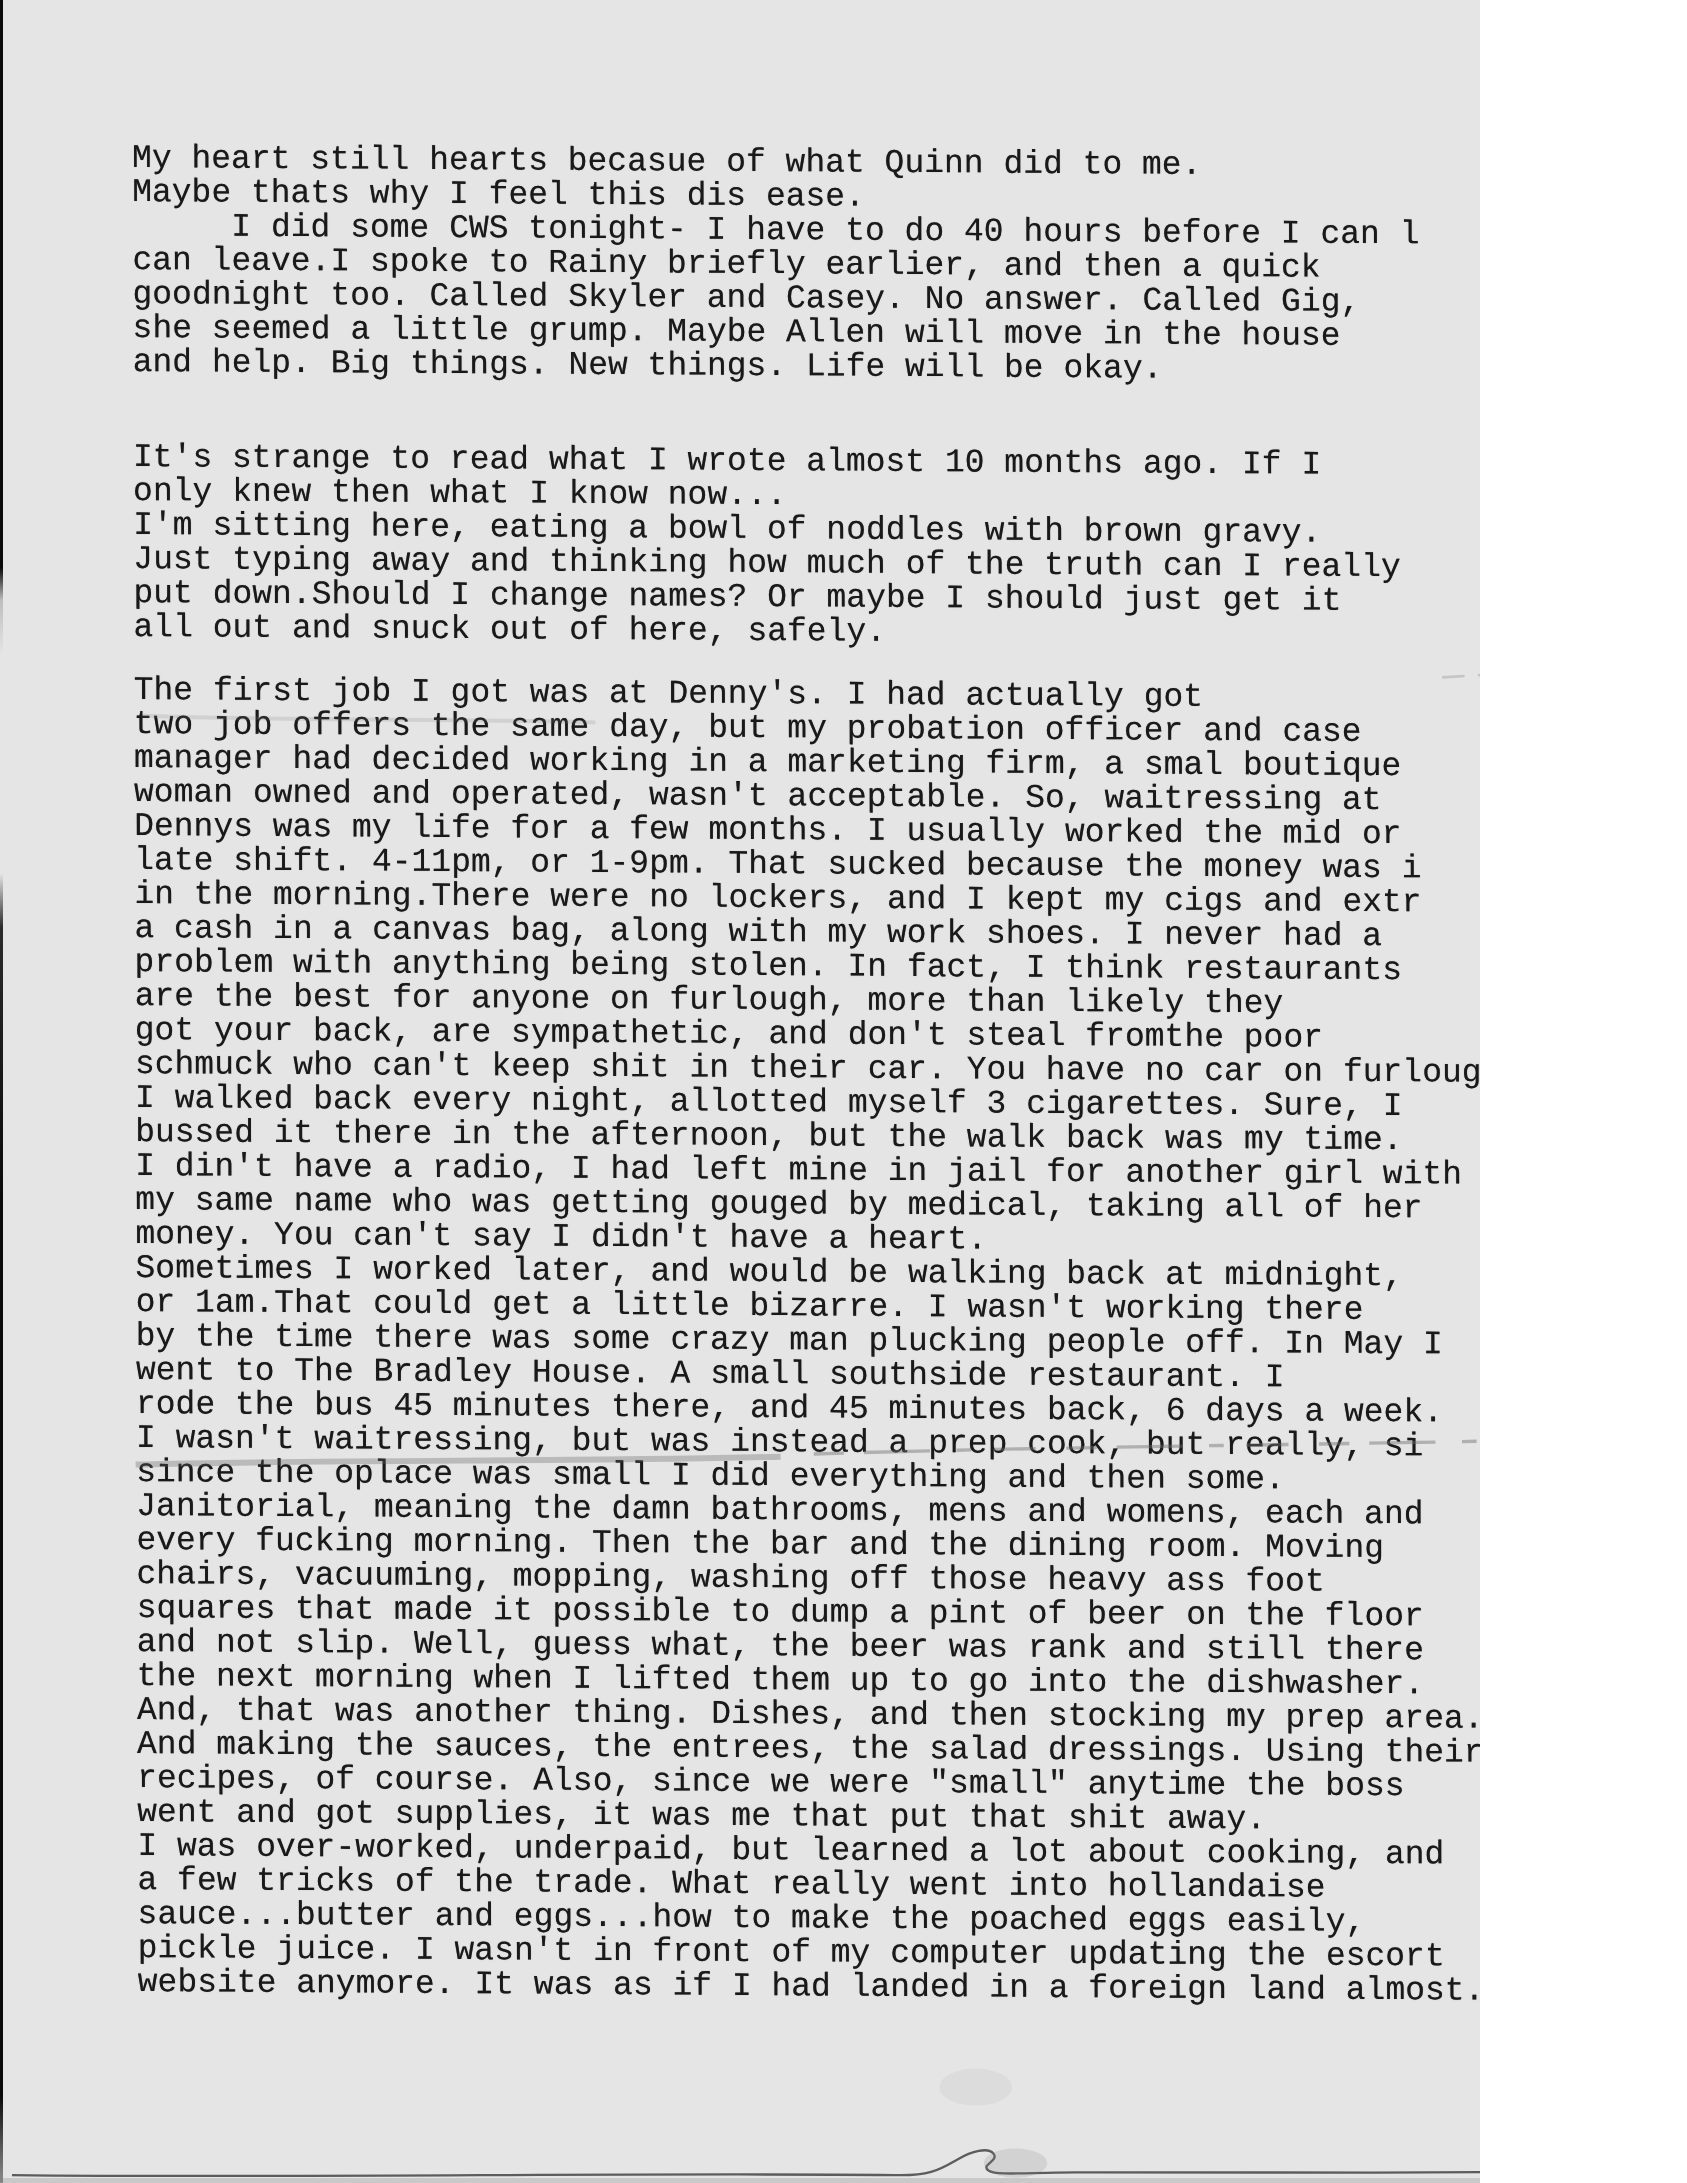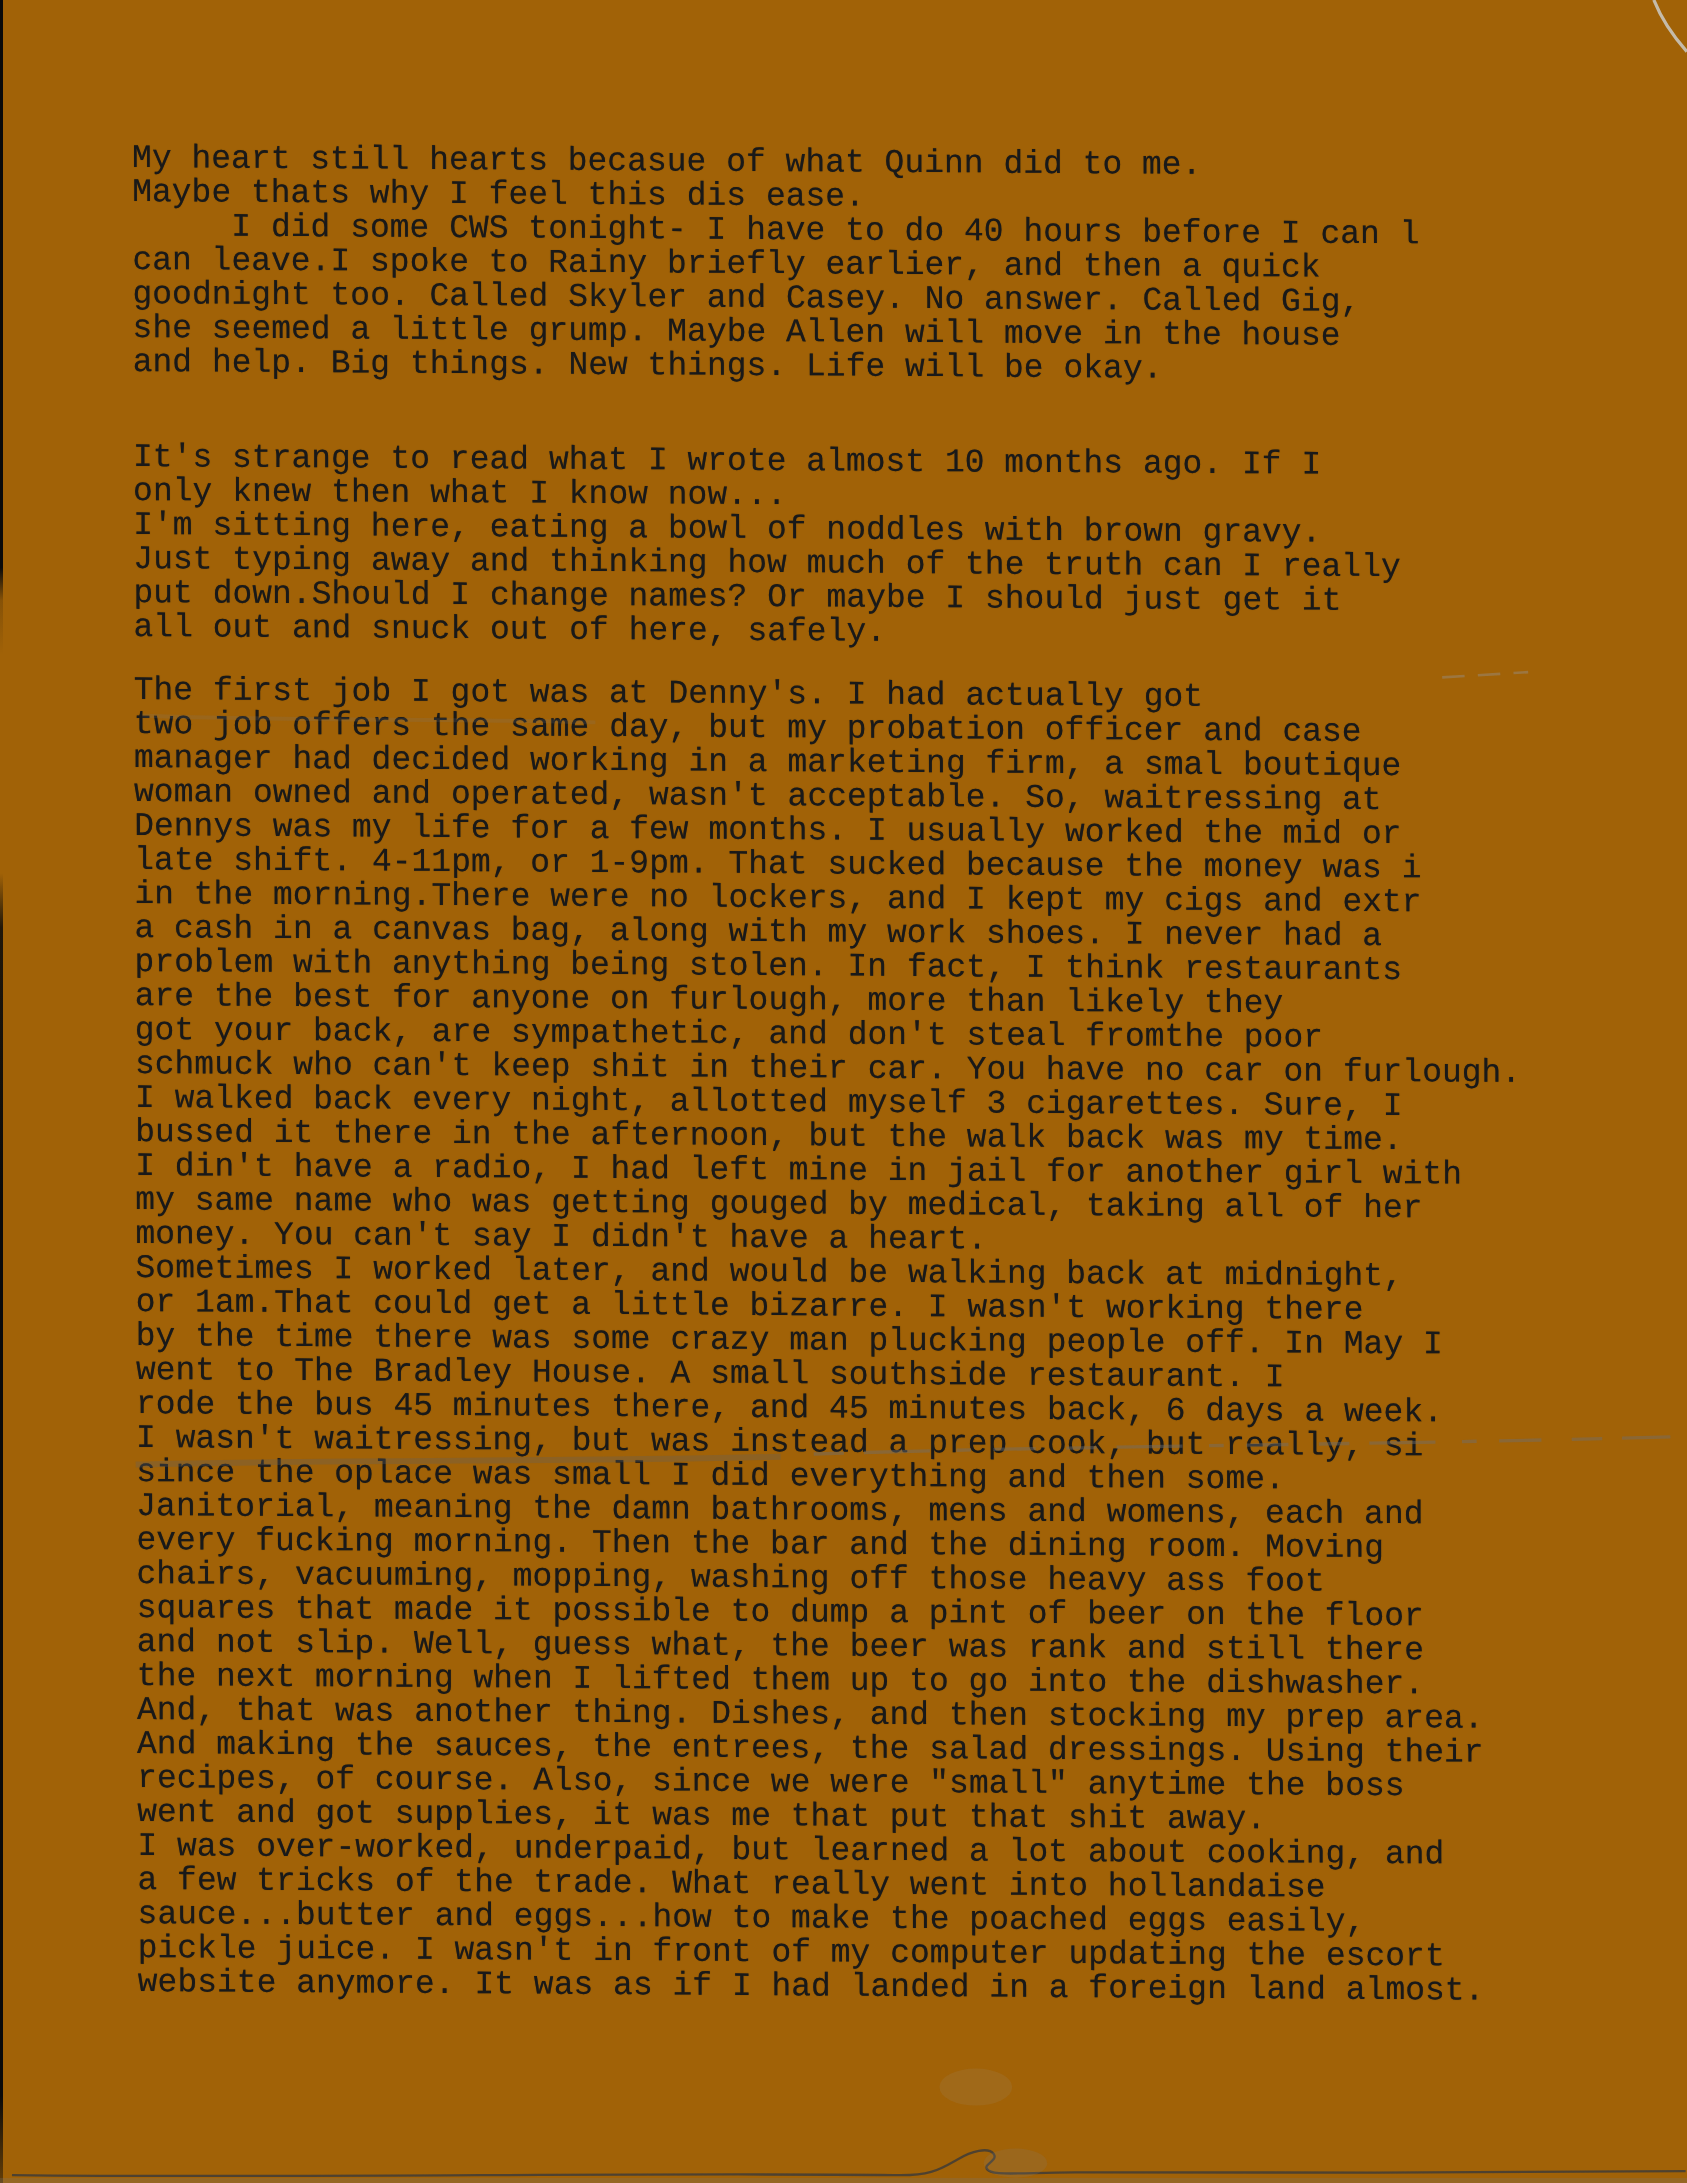--- a/index.html
+++ b/index.html
@@ -2,23 +2,23 @@
 <html style="font-size:10.6px"><head>
 <meta charset="utf-8">
 <style>
   html, body {
     margin: 0;
     padding: 0;
     background: #ffffff;
   }
   .page {
     position: relative;
-    width: 1687px;
+    width: 1480px;
     height: 2183px;
-    background: #a16207;
+    background: #e5e5e5;
     overflow: hidden;
     font-family: "Liberation Mono", "DejaVu Sans Mono", monospace;
   }
   .text-block {
     position: absolute;
     left: 132px;
     top: 142px;
     color: #191919;
     font-size: 33px;
     transform: skewY(0.55deg) rotate(-0.18deg);

